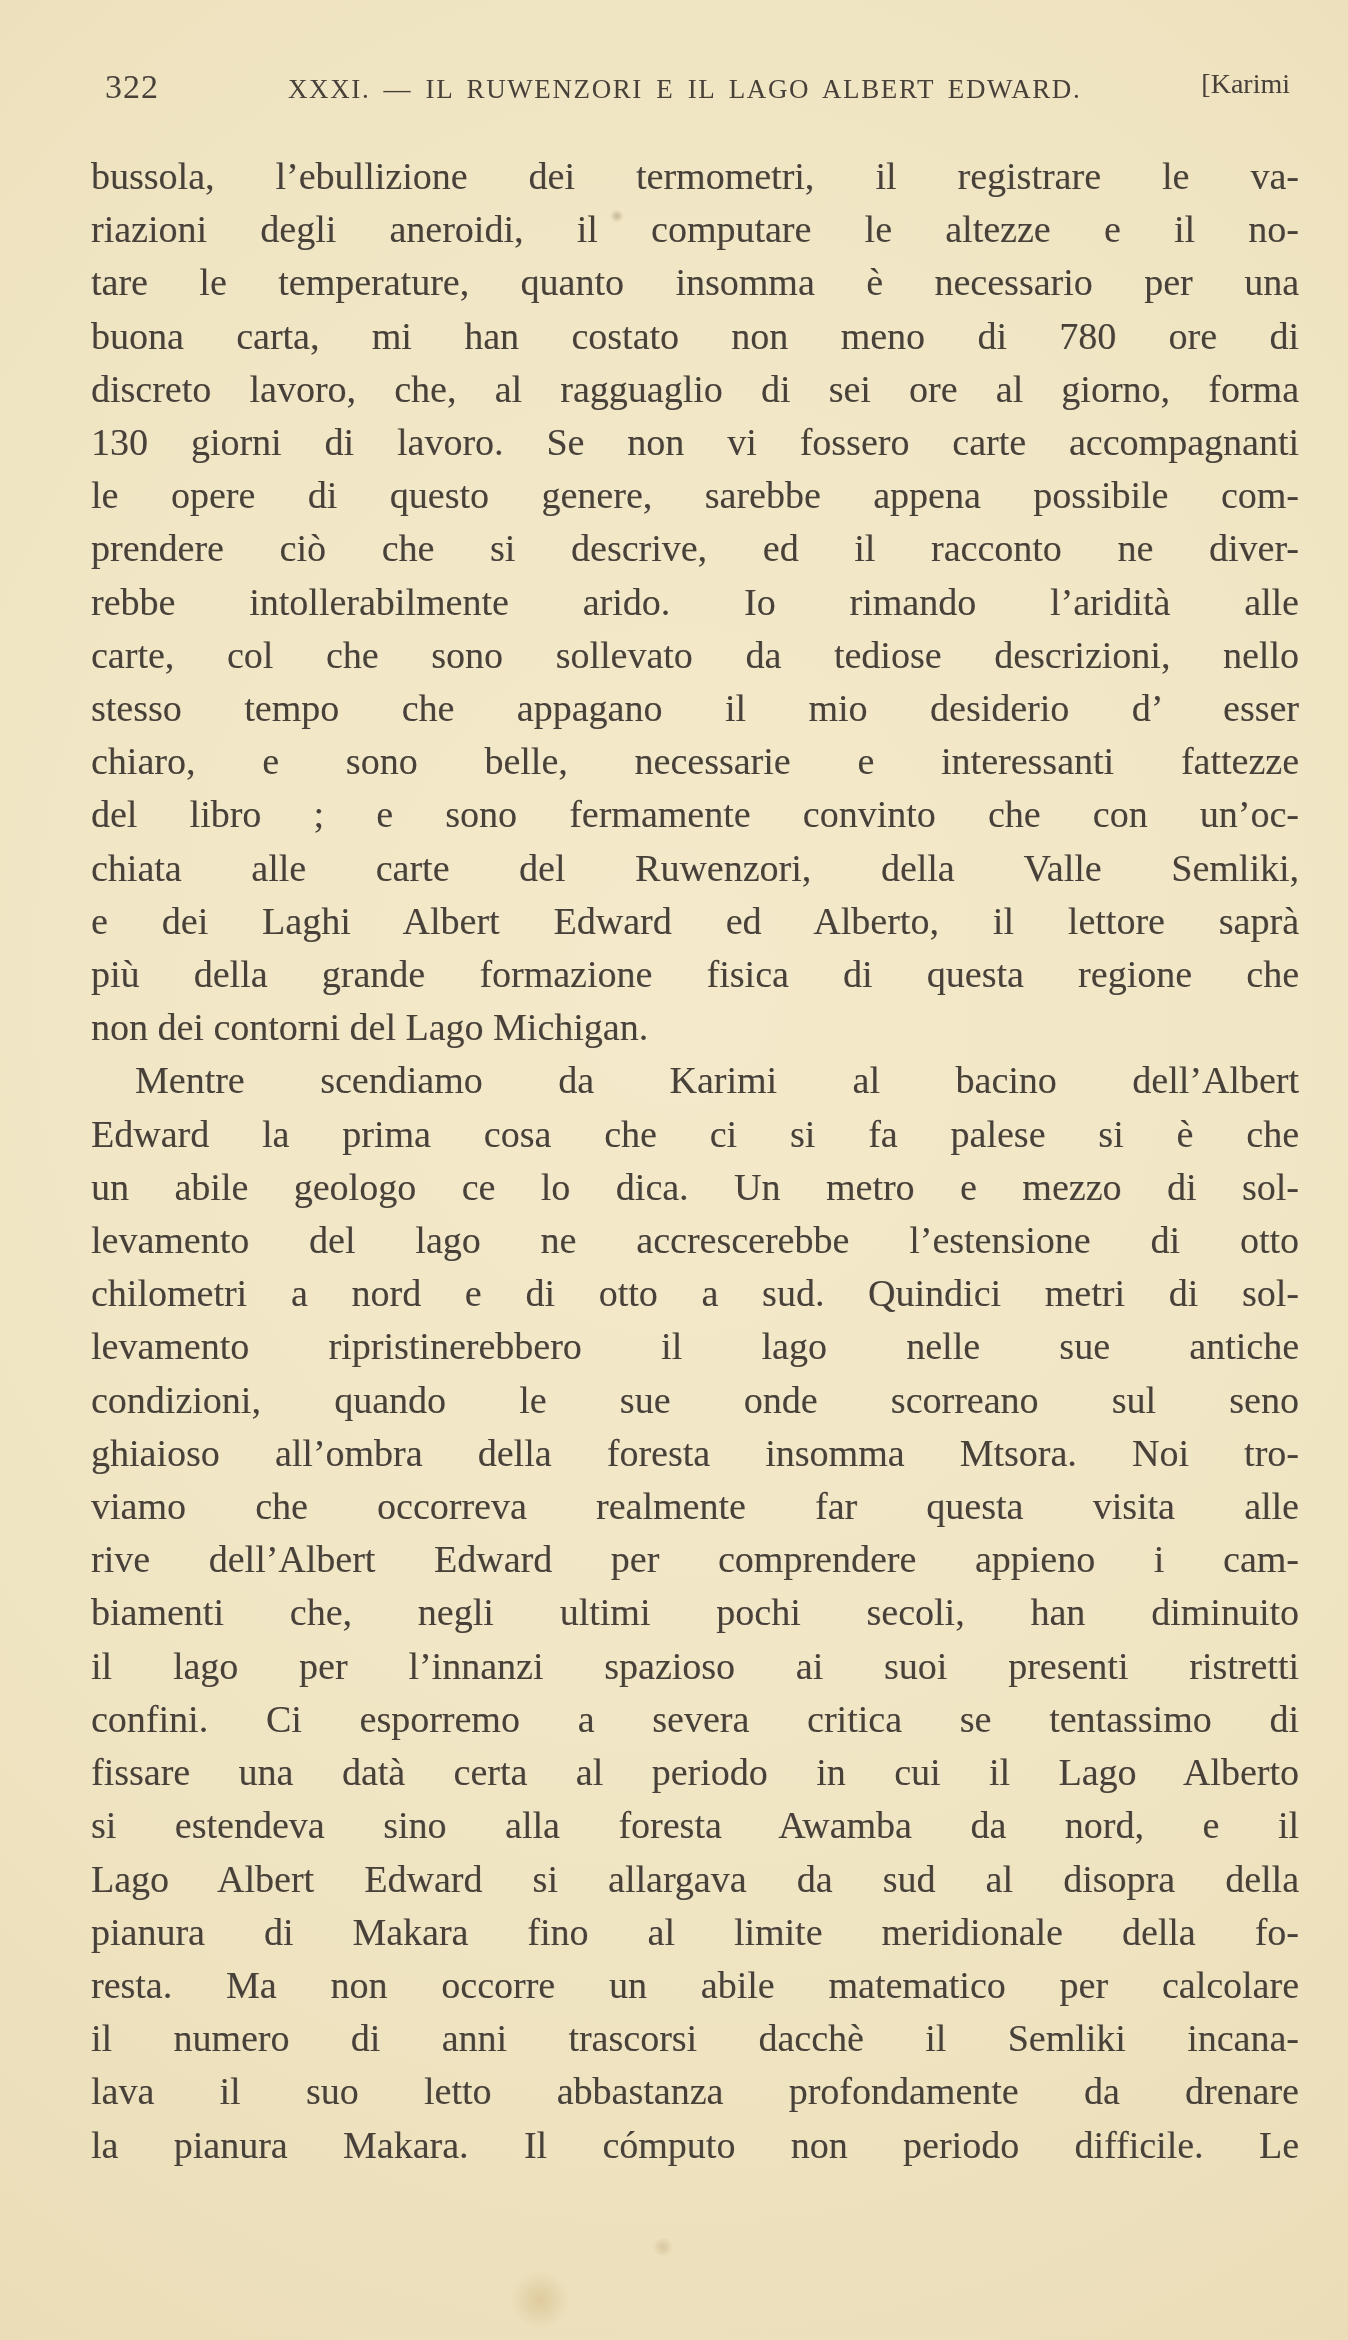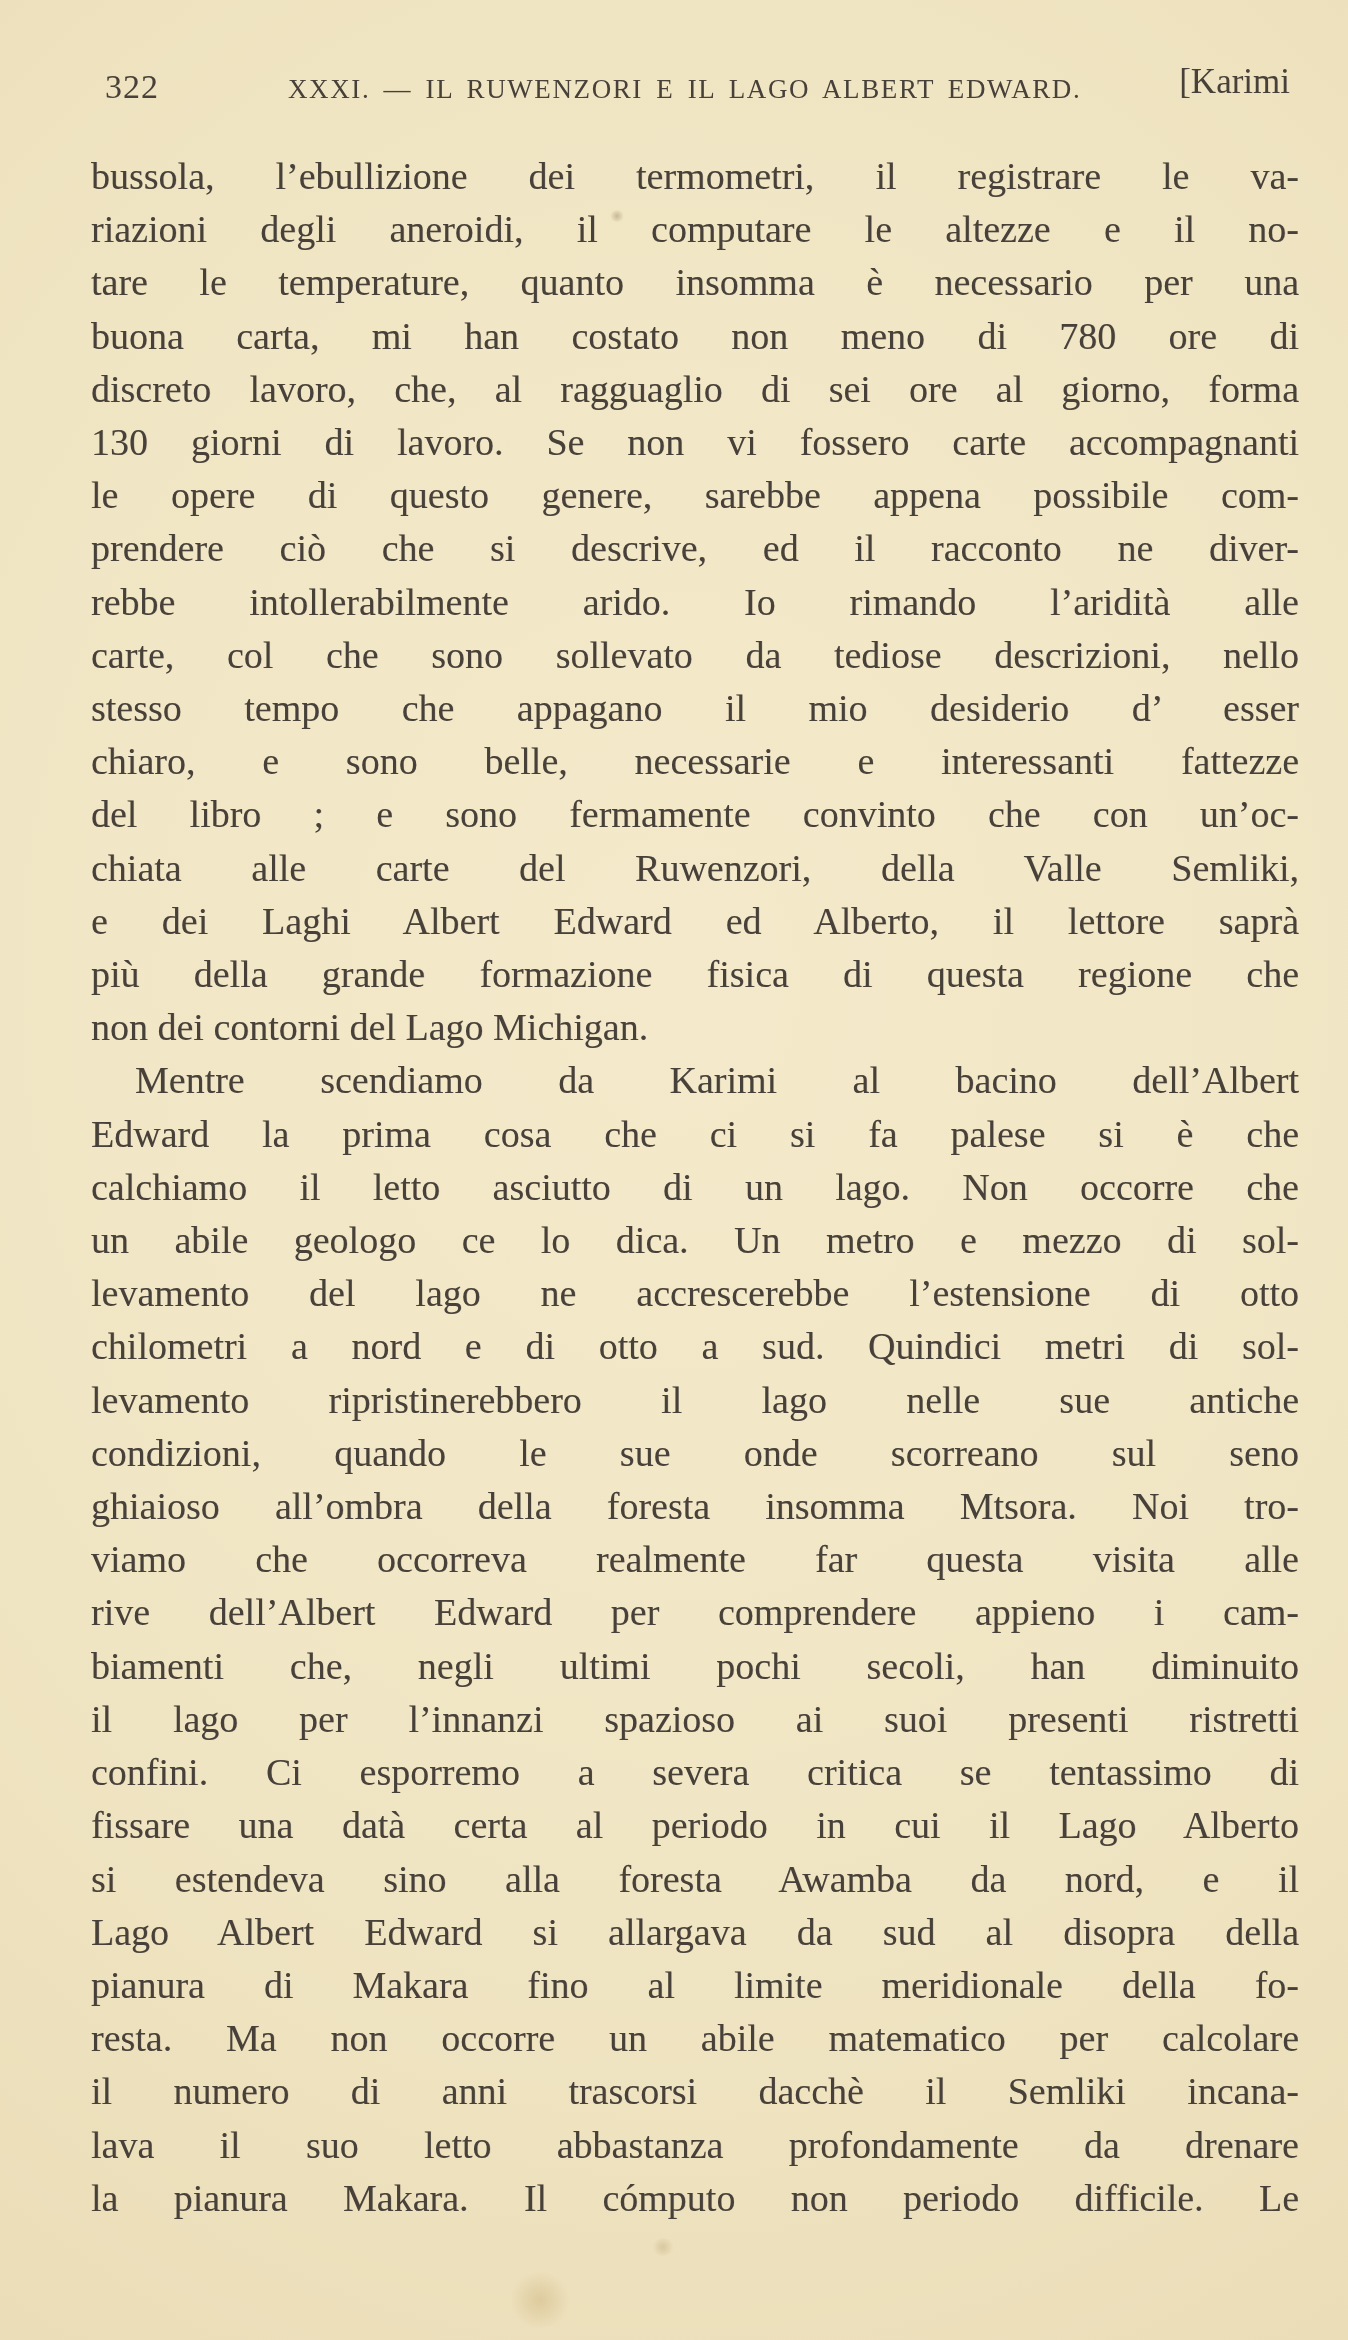--- a/index.html
+++ b/index.html
@@ -56,22 +56,22 @@
     left: 213px;
     top: 12px;
     font-size: 27px;
     letter-spacing: 1.6px;
     word-spacing: 5px;
     white-space: nowrap;
   }
   .catchword {
     position: absolute;
     right: 0px;
-    top: 0px;
-    font-size: 35px;
+    top: 6px;
+    font-size: 28px;
     white-space: nowrap;
   }
 
   .page-text {
     position: absolute;
     left: 75px;
     top: 150px;
     width: 1208px;
     margin-left: 16px;
   }
@@ -110,21 +110,20 @@
       <div class="line">carte, col che sono sollevato da tediose descrizioni, nello</div>
       <div class="line">stesso tempo che appagano il mio desiderio d’ esser</div>
       <div class="line">chiaro, e sono belle, necessarie e interessanti fattezze</div>
       <div class="line">del libro ; e sono fermamente convinto che con un’oc-</div>
       <div class="line">chiata alle carte del Ruwenzori, della Valle Semliki,</div>
       <div class="line">e dei Laghi Albert Edward ed Alberto, il lettore saprà</div>
       <div class="line">più della grande formazione fisica di questa regione che</div>
       <div class="line last">non dei contorni del Lago Michigan.</div>
       <div class="line indent">Mentre scendiamo da Karimi al bacino dell’Albert</div>
       <div class="line">Edward la prima cosa che ci si fa palese si è che</div>
-      <div class="line">calchiamo il letto asciutto di un lago. Non occorre che</div>
       <div class="line">un abile geologo ce lo dica. Un metro e mezzo di sol-</div>
       <div class="line">levamento del lago ne accrescerebbe l’estensione di otto</div>
       <div class="line">chilometri a nord e di otto a sud. Quindici metri di sol-</div>
       <div class="line">levamento ripristinerebbero il lago nelle sue antiche</div>
       <div class="line">condizioni, quando le sue onde scorreano sul seno</div>
       <div class="line">ghiaioso all’ombra della foresta insomma Mtsora. Noi tro-</div>
       <div class="line">viamo che occorreva realmente far questa visita alle</div>
       <div class="line">rive dell’Albert Edward per comprendere appieno i cam-</div>
       <div class="line">biamenti che, negli ultimi pochi secoli, han diminuito</div>
       <div class="line">il lago per l’innanzi spazioso ai suoi presenti ristretti</div>

